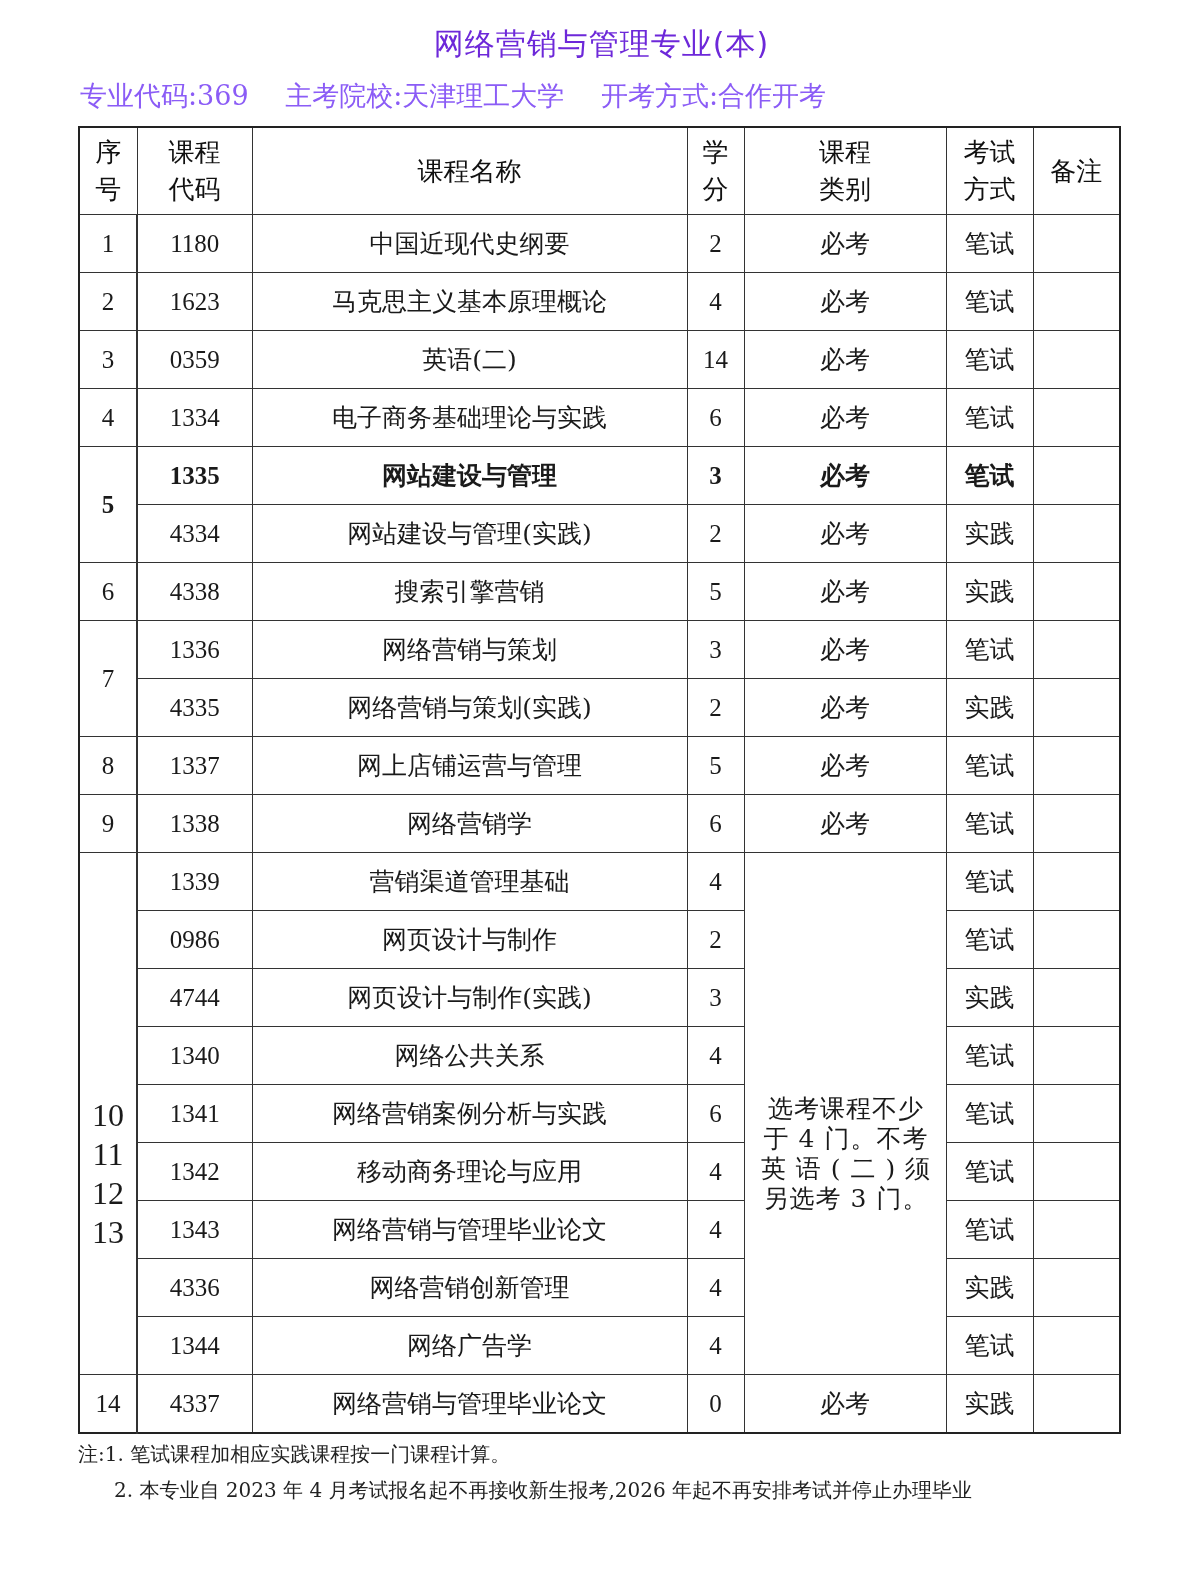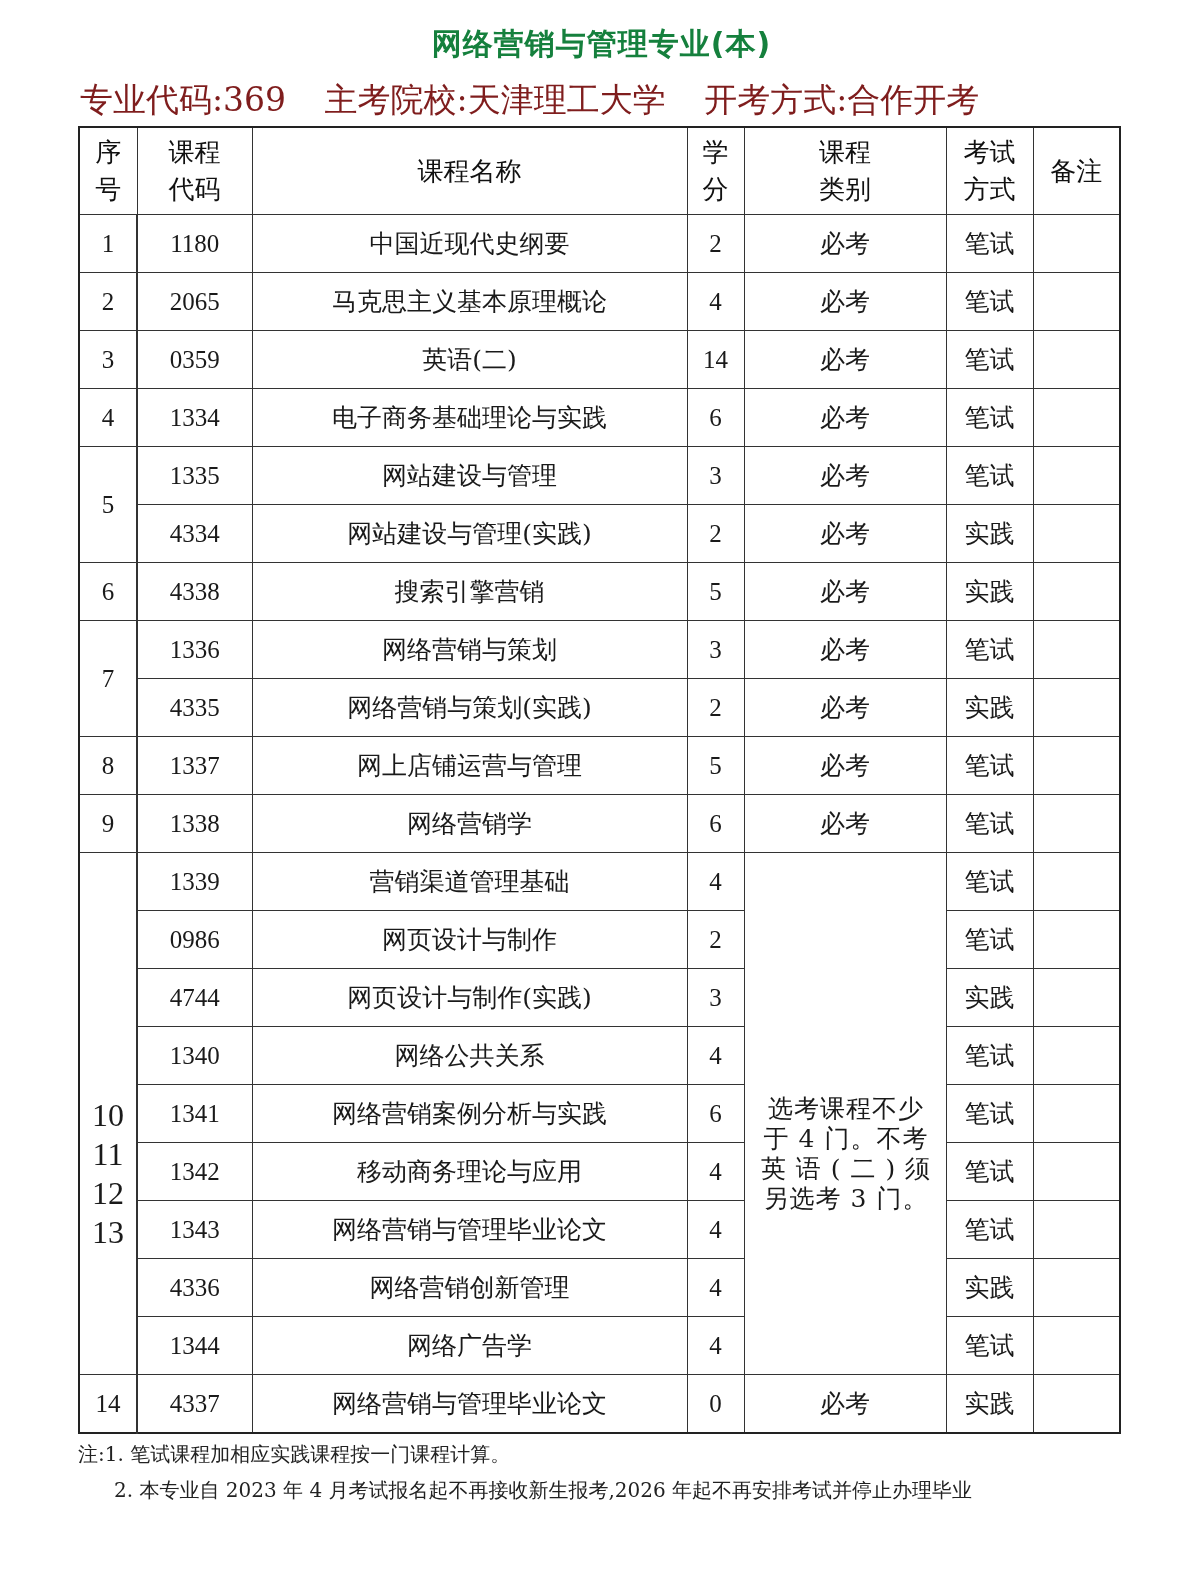--- a/index.html
+++ b/index.html
@@ -1,31 +1,31 @@
 <!DOCTYPE html>
 <html><head>
 <meta charset="utf-8">
 <style>
   html, body { margin: 0; padding: 0; background: #ffffff; }
   body { width: 1203px; height: 1580px; position: relative; overflow: hidden;
          font-family: "DejaVu Serif", "Liberation Serif", serif; color: #1a1a1a; }
   .title { position: absolute; left: 0; top: 24px; width: 1203px; text-align: center;
            font-family: "DejaVu Sans", "Liberation Sans", sans-serif; font-size: 30px;
-           font-weight: bold; letter-spacing: 1px; color: #15803d; }
-  .meta { position: absolute; left: 80px; top: 78px; font-size: 33px; white-space: nowrap; color: #7f1d1d; }
+           font-weight: normal; letter-spacing: 1px; color: #6d28d9; }
+  .meta { position: absolute; left: 80px; top: 78px; font-size: 27px; white-space: nowrap; color: #8b5cf6; }
   .meta span { margin-right: 28px; }
   table.plan { position: absolute; left: 78px; top: 126px; width: 1041px;
                border-collapse: collapse; table-layout: fixed;
                border: 2px solid #222; }
   table.plan th, table.plan td { border: 1px solid #333; text-align: center; vertical-align: middle;
                padding: 0; font-size: 25px; }
   table.plan th { font-family: "DejaVu Sans", "Liberation Sans", sans-serif; font-weight: normal;
                font-size: 26px; line-height: 37px; height: 86px; color: #111; }
   table.plan td { height: 57px; line-height: 30px; }
-  table.plan tr.group-start td { border-top: 1.5px solid #222; }
+  table.plan tr.group-start td { border-top: 1.5px solid #222; font-weight: bold; }
   td.seq { border-right: 2px solid #333 !important; }
   td.note-cell { text-align: center; vertical-align: middle; padding: 0 12px 0 14px !important;
                  font-size: 25px; line-height: 38px; letter-spacing: 1px; }
   td.num { font-family: "Liberation Serif", "DejaVu Serif", serif; font-size: 26px; }
   .seq-stack div { line-height: 39px; font-family: "Liberation Serif", serif; font-size: 32px; }
   .footnotes { position: absolute; left: 78px; top: 1436px; width: 1080px; font-size: 20px; line-height: 36px; color: #222; }
   .footnotes .n1 { }
   .footnotes .n2 { padding-left: 36px; text-indent: 0; }
   .footnotes .n2 .cont { display: block; padding-left: 29px; }
 </style>
@@ -82,21 +82,21 @@
       <td class="num seq">1</td>
       <td class="num">1180</td>
       <td>中国近现代史纲要</td>
       <td class="num">2</td>
       <td>必考</td>
       <td>笔试</td>
       <td></td>
     </tr>
     <tr>
       <td class="num seq">2</td>
-      <td class="num">2065</td>
+      <td class="num">1623</td>
       <td>马克思主义基本原理概论</td>
       <td class="num">4</td>
       <td>必考</td>
       <td>笔试</td>
       <td></td>
     </tr>
     <tr>
       <td class="num seq">3</td>
       <td class="num">0359</td>
       <td>英语(二)</td>

